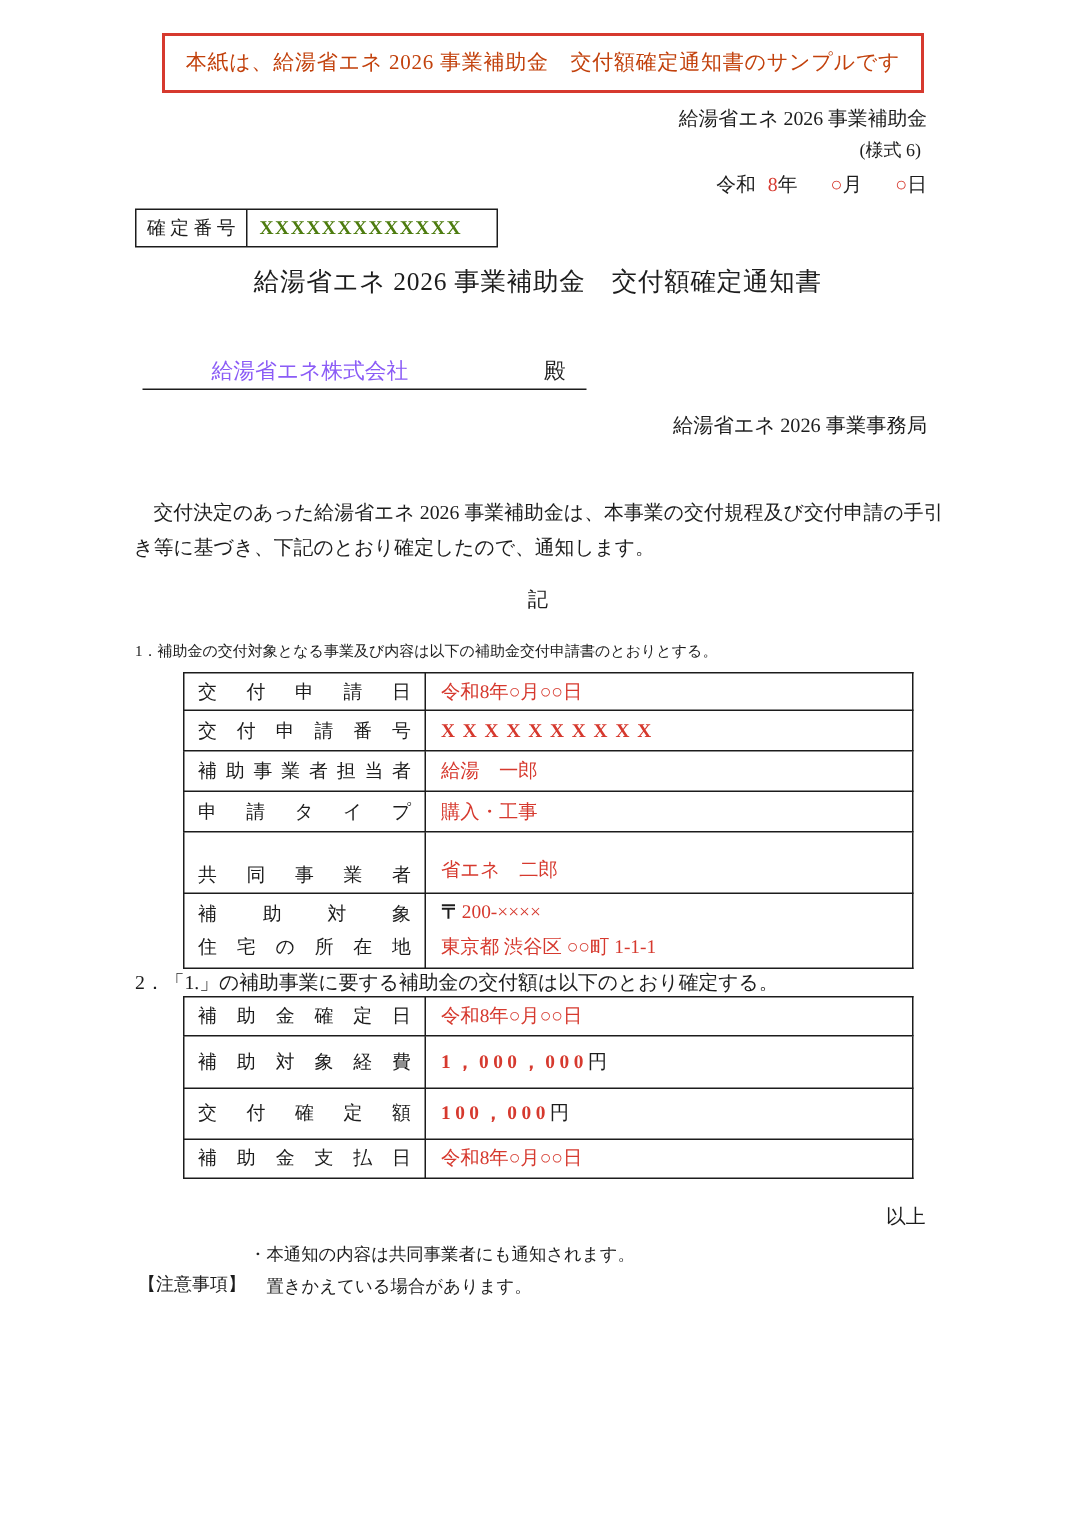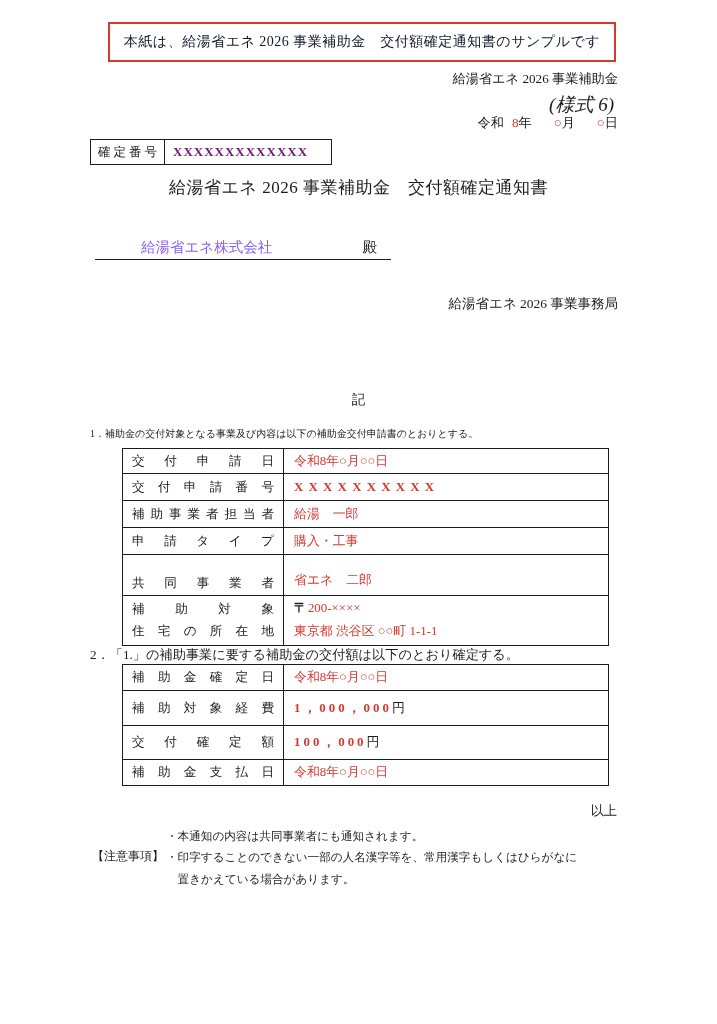--- a/index.html
+++ b/index.html
@@ -9,56 +9,56 @@
     background:#ffffff; overflow:hidden;
     font-family:"Liberation Serif","DejaVu Serif",serif;
     color:#1c1c1c;
   }
   .red { color:#d6392e; }
   
   .banner {
     position:absolute; left:108px; top:22px; width:508px; height:40px;
     border:2px solid #d6392e; display:flex; align-items:center; justify-content:center;
   }
-  .banner-text { color:#0f172a; font-size:14px; letter-spacing:0.5px; }
+  .banner-text { color:#c2410c; font-size:14px; letter-spacing:0.5px; }
   
   .hdr-program { position:absolute; right:99px; top:70px; font-size:13.2px; }
-  .hdr-form    { position:absolute; right:103px; top:92px; font-size:19px;font-style:italic; }
+  .hdr-form    { position:absolute; right:103px; top:92px; font-size:12px; }
   .hdr-date    { position:absolute; right:99px; top:114px; font-size:13.2px;text-align:right; }
   .hdr-date .gap-s { display:inline-block; width:8px; }
   .hdr-date .gap-l { display:inline-block; width:22px; }
   
   .numbox {
     position:absolute; left:90px; top:139px; height:26px; display:flex;
     border:1.5px solid #1c1c1c;
   }
   .numbox-label {
     width:74px; border-right:1.5px solid #1c1c1c; font-size:12.5px;
     display:flex; align-items:center; padding:0 7px;
     text-align:justify; text-align-last:justify;
   }
   .numbox-label span { width:100%; text-align:justify; text-align-last:justify; }
   .numbox-value {
     width:166px; display:flex; align-items:center; padding-left:8px;
-    color:#701a75; font-size:13px; font-weight:700; letter-spacing:1px;
+    color:#4d7c0f; font-size:13px; font-weight:700; letter-spacing:1px;
   }
   
   .doc-title {
     position:absolute; left:0; right:0; top:176px; text-align:center;
     font-size:17px; letter-spacing:0.5px;
   }
   
   .recipient {
     position:absolute; left:95px; top:234px; width:296px; height:26px;
     border-bottom:1.5px solid #1c1c1c; display:flex; align-items:flex-end;
     padding-bottom:2px;
   }
   .recipient-name { margin-left:46px; font-size:14.5px; color:#8b5cf6; }
   .recipient-honorific { margin-left:auto; margin-right:14px; font-size:14.5px; }
-  .office { position:absolute; right:99px; top:275px; font-size:13.5px;margin-top:20px; }
+  .office { position:absolute; right:99px; top:275px; font-size:13.5px; }
   
   .body-par {
     position:absolute; left:89px; top:330px; width:540px;
     font-size:13.2px; line-height:1.75; text-align:justify;
   }
   .ki { position:absolute; left:0; right:0; top:391px; text-align:center; font-size:13.5px; }
   
   .sec1-heading { position:absolute; left:90px; top:427px; font-size:10px; }
   .sec2-heading { position:absolute; left:90px; top:646px; font-size:13.2px; }
   
@@ -103,20 +103,21 @@
 
   <div class="doc-title">給湯省エネ 2026 事業補助金　交付額確定通知書</div>
 
   <div class="recipient">
     <span class="recipient-name">給湯省エネ株式会社</span>
     <span class="recipient-honorific">殿</span>
   </div>
 
   <div class="office">給湯省エネ 2026 事業事務局</div>
 
+  <div class="body-par">　交付決定のあった給湯省エネ 2026 事業補助金は、本事業の交付規程及び交付申請の手引き等に基づき、下記のとおり確定したので、通知します。</div>
 
   <div class="ki">記</div>
 
   <div class="sec1-heading">1．補助金の交付対象となる事業及び内容は以下の補助金交付申請書のとおりとする。</div>
 
   <table class="grid tbl1">
     <tbody>
         <tr>
       <td class="lblcell" style="height:25px">
             <div class="jline">交付申請日</div>
@@ -190,18 +191,17 @@
     </tr>
   </tbody>
     </table>
 
   <div class="closing">以上</div>
 
   <div class="notes">
     <div class="notes-label">【注意事項】</div>
     <div class="notes-items">
       <div>・本通知の内容は共同事業者にも通知されます。</div>
-      <div>・印字することのできない一部の人名漢字等を、常用漢字もしくはひらがなに</div>
       <div>　置きかえている場合があります。</div>
     </div>
   </div>
 
 </div>
 
 </body></html>

